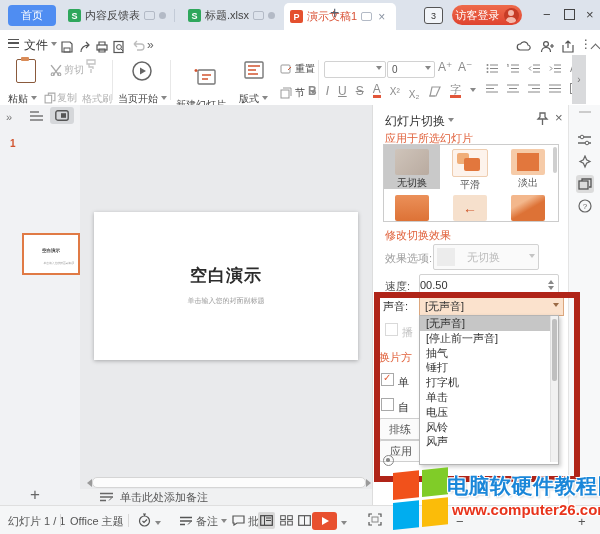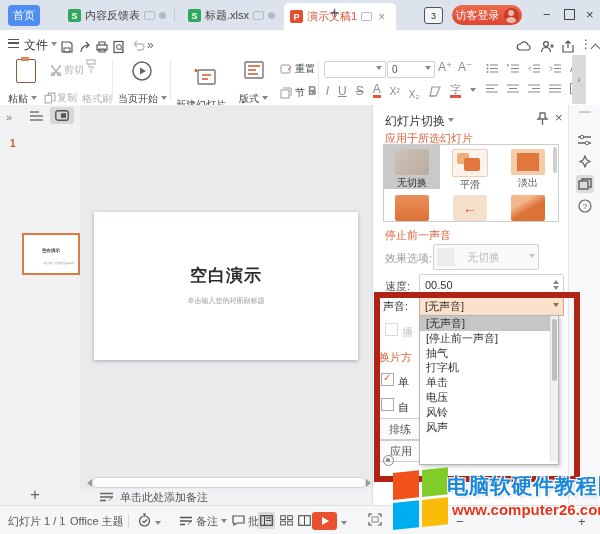--- a/index.html
+++ b/index.html
@@ -1,21 +1,21 @@
 <!DOCTYPE html>
 <html><head>
 <meta charset="utf-8">
 <style>
   html,body{margin:0;padding:0;}
   body{font-family:"Liberation Sans","DejaVu Sans",sans-serif;}
   .app{position:relative;width:600px;height:534px;background:#fff;overflow:hidden;font-size:11px;color:#333;}
   .abs{position:absolute;}
   
   .tabbar{position:absolute;left:0;top:0;width:600px;height:30px;background:#dde3ec;}
-  .home-btn{position:absolute;left:8px;top:5px;width:32px;height:21px;background:#4f8df2;border-radius:4px;color:#fff;font-size:11px;display:flex;align-items:center;justify-content:center;}
+  .home-btn{position:absolute;left:8px;top:5px;width:48px;height:21px;background:#4f8df2;border-radius:4px;color:#fff;font-size:11px;display:flex;align-items:center;justify-content:center;}
   .doc-tab{position:absolute;top:3px;height:25px;display:flex;align-items:center;gap:4px;padding:0 6px;font-size:11px;color:#444;}
   .doc-tab.active{background:#fff;border-radius:5px 5px 0 0;color:#d94f33;height:27px;}
   .ticon{width:13px;height:13px;border-radius:2px;color:#fff;font-size:9px;font-weight:bold;display:flex;align-items:center;justify-content:center;}
   .ticon.s{background:#2fa75c;}
   .ticon.p{background:#e4502e;}
   .tab-sep{position:absolute;top:9px;width:1px;height:13px;background:#c3cbd7;}
   .mini-ind{width:9px;height:7px;border:1px solid #b3bac6;border-radius:2px;}
   .mini-dot{width:7px;height:7px;border-radius:50%;background:#b3bac6;}
   .tab-x{color:#8a93a2;font-size:12px;margin-left:2px;}
   .newtab{position:absolute;left:330px;top:4px;font-size:16px;color:#55606f;}
@@ -431,31 +431,31 @@
         <div class="gthumb t-wipe"><span>←</span></div>
 
       </div>
       <div class="gcell" style="left:116px;top:46px;">
         <div class="gthumb t-shape"></div>
 
       </div>
       <div class="gal-scroll"></div>
     </div>
 
-    <div class="abs orange-h" style="left:12px;top:123px;">停止前一声音</div>
+    <div class="abs orange-h" style="left:12px;top:123px;">修改切换效果</div>
 
     <div class="abs" style="left:12px;top:146px;color:#9d9d9d;">效果选项:</div>
     <div class="combo" style="position:absolute;left:60px;top:139px;width:104px;height:24px;background:#fafafa;">
       <span style="width:18px;height:18px;background:#ececec;margin-left:3px;display:inline-block;"></span>
       <span style="margin-left:12px;color:#bcbcbc;font-size:11px;">无切换</span>
       <span class="tri-d" style="border-top-color:#c4c4c4;"></span>
     </div>
 
     <div class="abs" style="left:12px;top:174px;color:#555;">速度:</div>
-    <div class="combo" style="position:absolute;left:46px;top:169px;width:138px;height:19px;padding-left:5px;font-size:11px;color:#333;">
+    <div class="combo" style="position:absolute;left:46px;top:169px;width:138px;height:19px;font-size:11px;color:#333;">
       <span>00.50</span>
       <span style="margin-left:auto;margin-right:4px;display:flex;flex-direction:column;gap:2px;">
         <span style="width:0;height:0;border:3px solid transparent;border-bottom:4px solid #888;"></span>
         <span style="width:0;height:0;border:3px solid transparent;border-top:4px solid #888;"></span>
       </span>
     </div>
 
     <div class="abs" style="left:10px;top:194px;color:#333;">声音:</div>
     <div class="sound-combo">
       <span>[无声音]</span>
@@ -475,20 +475,21 @@
     <div class="abs" style="left:10px;top:350px;width:9px;height:9px;border:1.3px solid #888;border-radius:50%;">
         <span style="position:absolute;left:2px;top:2px;width:3.5px;height:3.5px;border-radius:50%;background:#888;"></span>
       </div>
 
     <div class="dropdown">
       <div>
 
       <div class="sitem selected"><span>[无声音]</span></div>
           <div class="sitem"><span>[停止前一声音]</span></div>
           <div class="sitem"><span>抽气</span></div>
+          <div class="sitem"><span>锤打</span></div>
           <div class="sitem"><span>打字机</span></div>
           <div class="sitem"><span>单击</span></div>
           <div class="sitem"><span>电压</span></div>
           <div class="sitem"><span>风铃</span></div>
           <div class="sitem"><span>风声</span></div>
         </div>
       <div class="dd-scroll">
           <div class="dd-thumb"></div>
         </div>
     </div>

